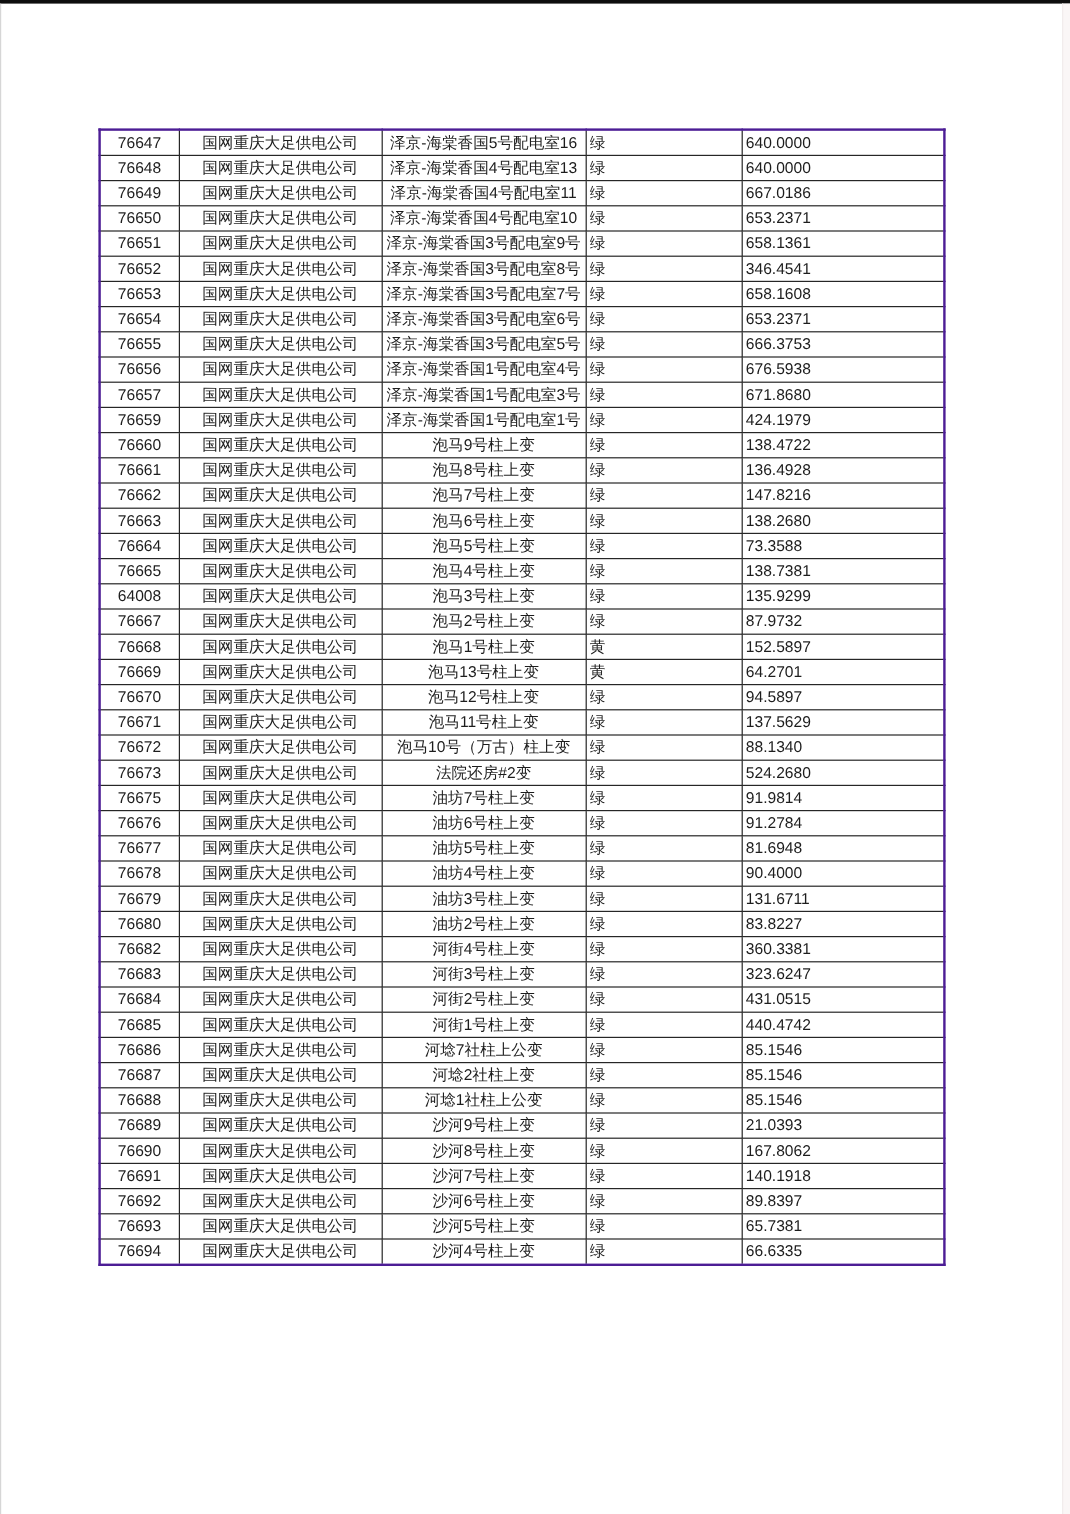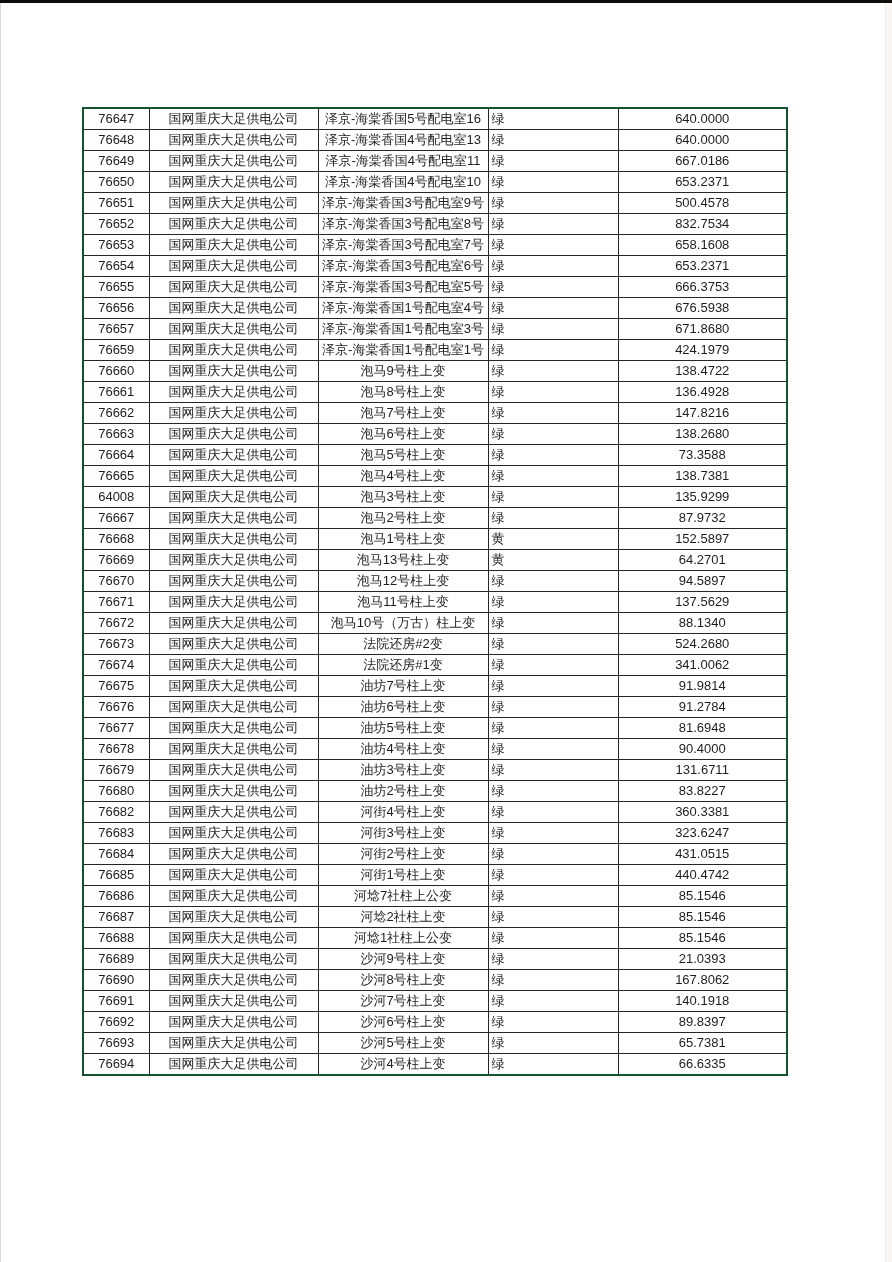--- a/index.html
+++ b/index.html
@@ -32,38 +32,38 @@
     width: 6px; height: 1259px;
     background: #faf6f6;
     border-left: 1px solid #f1ecec;
   }
   table.data-table {
     position: absolute;
     left: 82px;
     top: 107px;
     border-collapse: collapse;
     table-layout: fixed;
-    border: 2px solid #14532d;
+    border: 2px solid #4c1d95;
   }
   table.data-table td {
     border: 1px solid #262626;
     height: 20.4px;
     padding: 0 3px;
     font-size: 13px;
     line-height: 20px;
     color: #1d1d1d;
     white-space: nowrap;
     overflow: hidden;
     box-sizing: border-box;
   }
   td.col-id    { text-align: center; font-size: 13.5px; }
   td.col-company { text-align: center; }
   td.col-name  { text-align: center; }
   td.col-status{ text-align: left; }
-  td.col-value { text-align: center; font-size: 13.5px; }
+  td.col-value { text-align: left; font-size: 13.5px; }
 </style>
 </head>
 <body>
 
 <div class="top-bar"></div>
 <div class="left-edge"></div>
 <div class="right-edge"></div>
 
 <table class="data-table">
   <colgroup>
@@ -100,28 +100,28 @@
         <td class="col-company">国网重庆大足供电公司</td>
         <td class="col-name">泽京-海棠香国4号配电室10</td>
         <td class="col-status">绿</td>
         <td class="col-value">653.2371</td>
       </tr>
       <tr>
         <td class="col-id">76651</td>
         <td class="col-company">国网重庆大足供电公司</td>
         <td class="col-name">泽京-海棠香国3号配电室9号</td>
         <td class="col-status">绿</td>
-        <td class="col-value">500.4578</td>
+        <td class="col-value">658.1361</td>
       </tr>
       <tr>
         <td class="col-id">76652</td>
         <td class="col-company">国网重庆大足供电公司</td>
         <td class="col-name">泽京-海棠香国3号配电室8号</td>
         <td class="col-status">绿</td>
-        <td class="col-value">832.7534</td>
+        <td class="col-value">346.4541</td>
       </tr>
       <tr>
         <td class="col-id">76653</td>
         <td class="col-company">国网重庆大足供电公司</td>
         <td class="col-name">泽京-海棠香国3号配电室7号</td>
         <td class="col-status">绿</td>
         <td class="col-value">658.1608</td>
       </tr>
       <tr>
         <td class="col-id">76654</td>
@@ -248,27 +248,20 @@
         <td class="col-name">泡马10号（万古）柱上变</td>
         <td class="col-status">绿</td>
         <td class="col-value">88.1340</td>
       </tr>
       <tr>
         <td class="col-id">76673</td>
         <td class="col-company">国网重庆大足供电公司</td>
         <td class="col-name">法院还房#2变</td>
         <td class="col-status">绿</td>
         <td class="col-value">524.2680</td>
-      </tr>
-      <tr>
-        <td class="col-id">76674</td>
-        <td class="col-company">国网重庆大足供电公司</td>
-        <td class="col-name">法院还房#1变</td>
-        <td class="col-status">绿</td>
-        <td class="col-value">341.0062</td>
       </tr>
       <tr>
         <td class="col-id">76675</td>
         <td class="col-company">国网重庆大足供电公司</td>
         <td class="col-name">油坊7号柱上变</td>
         <td class="col-status">绿</td>
         <td class="col-value">91.9814</td>
       </tr>
       <tr>
         <td class="col-id">76676</td>

